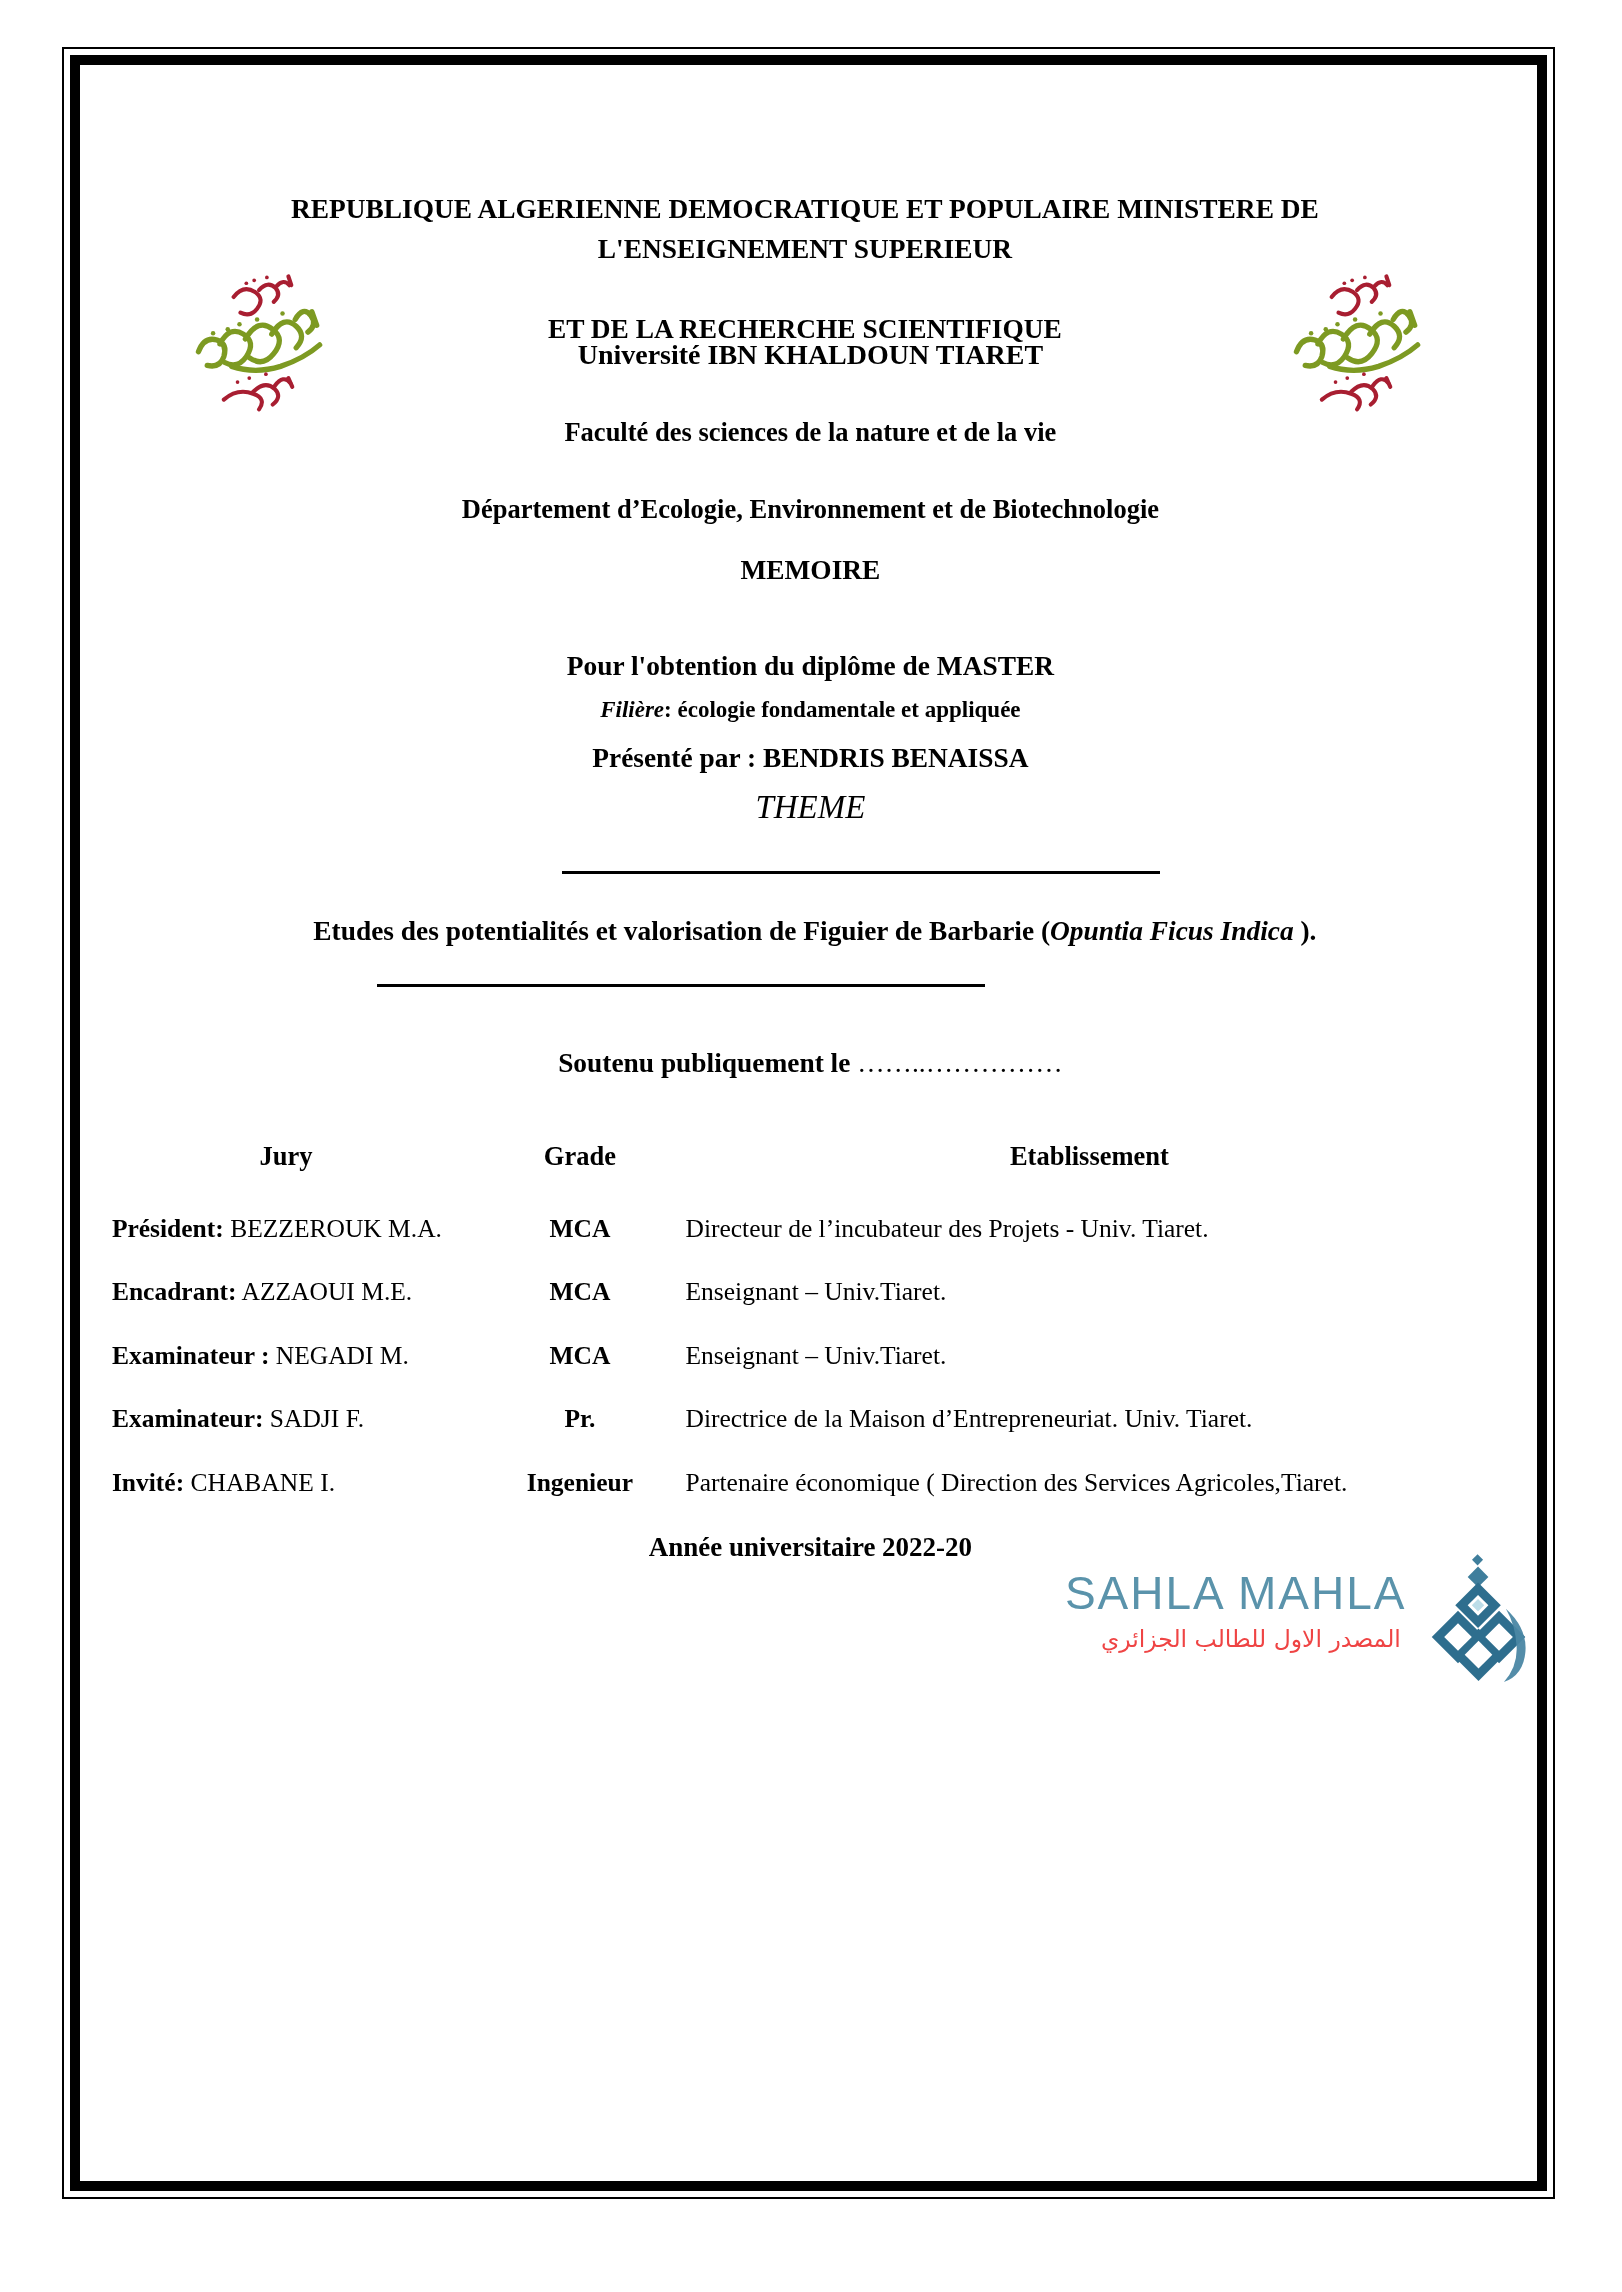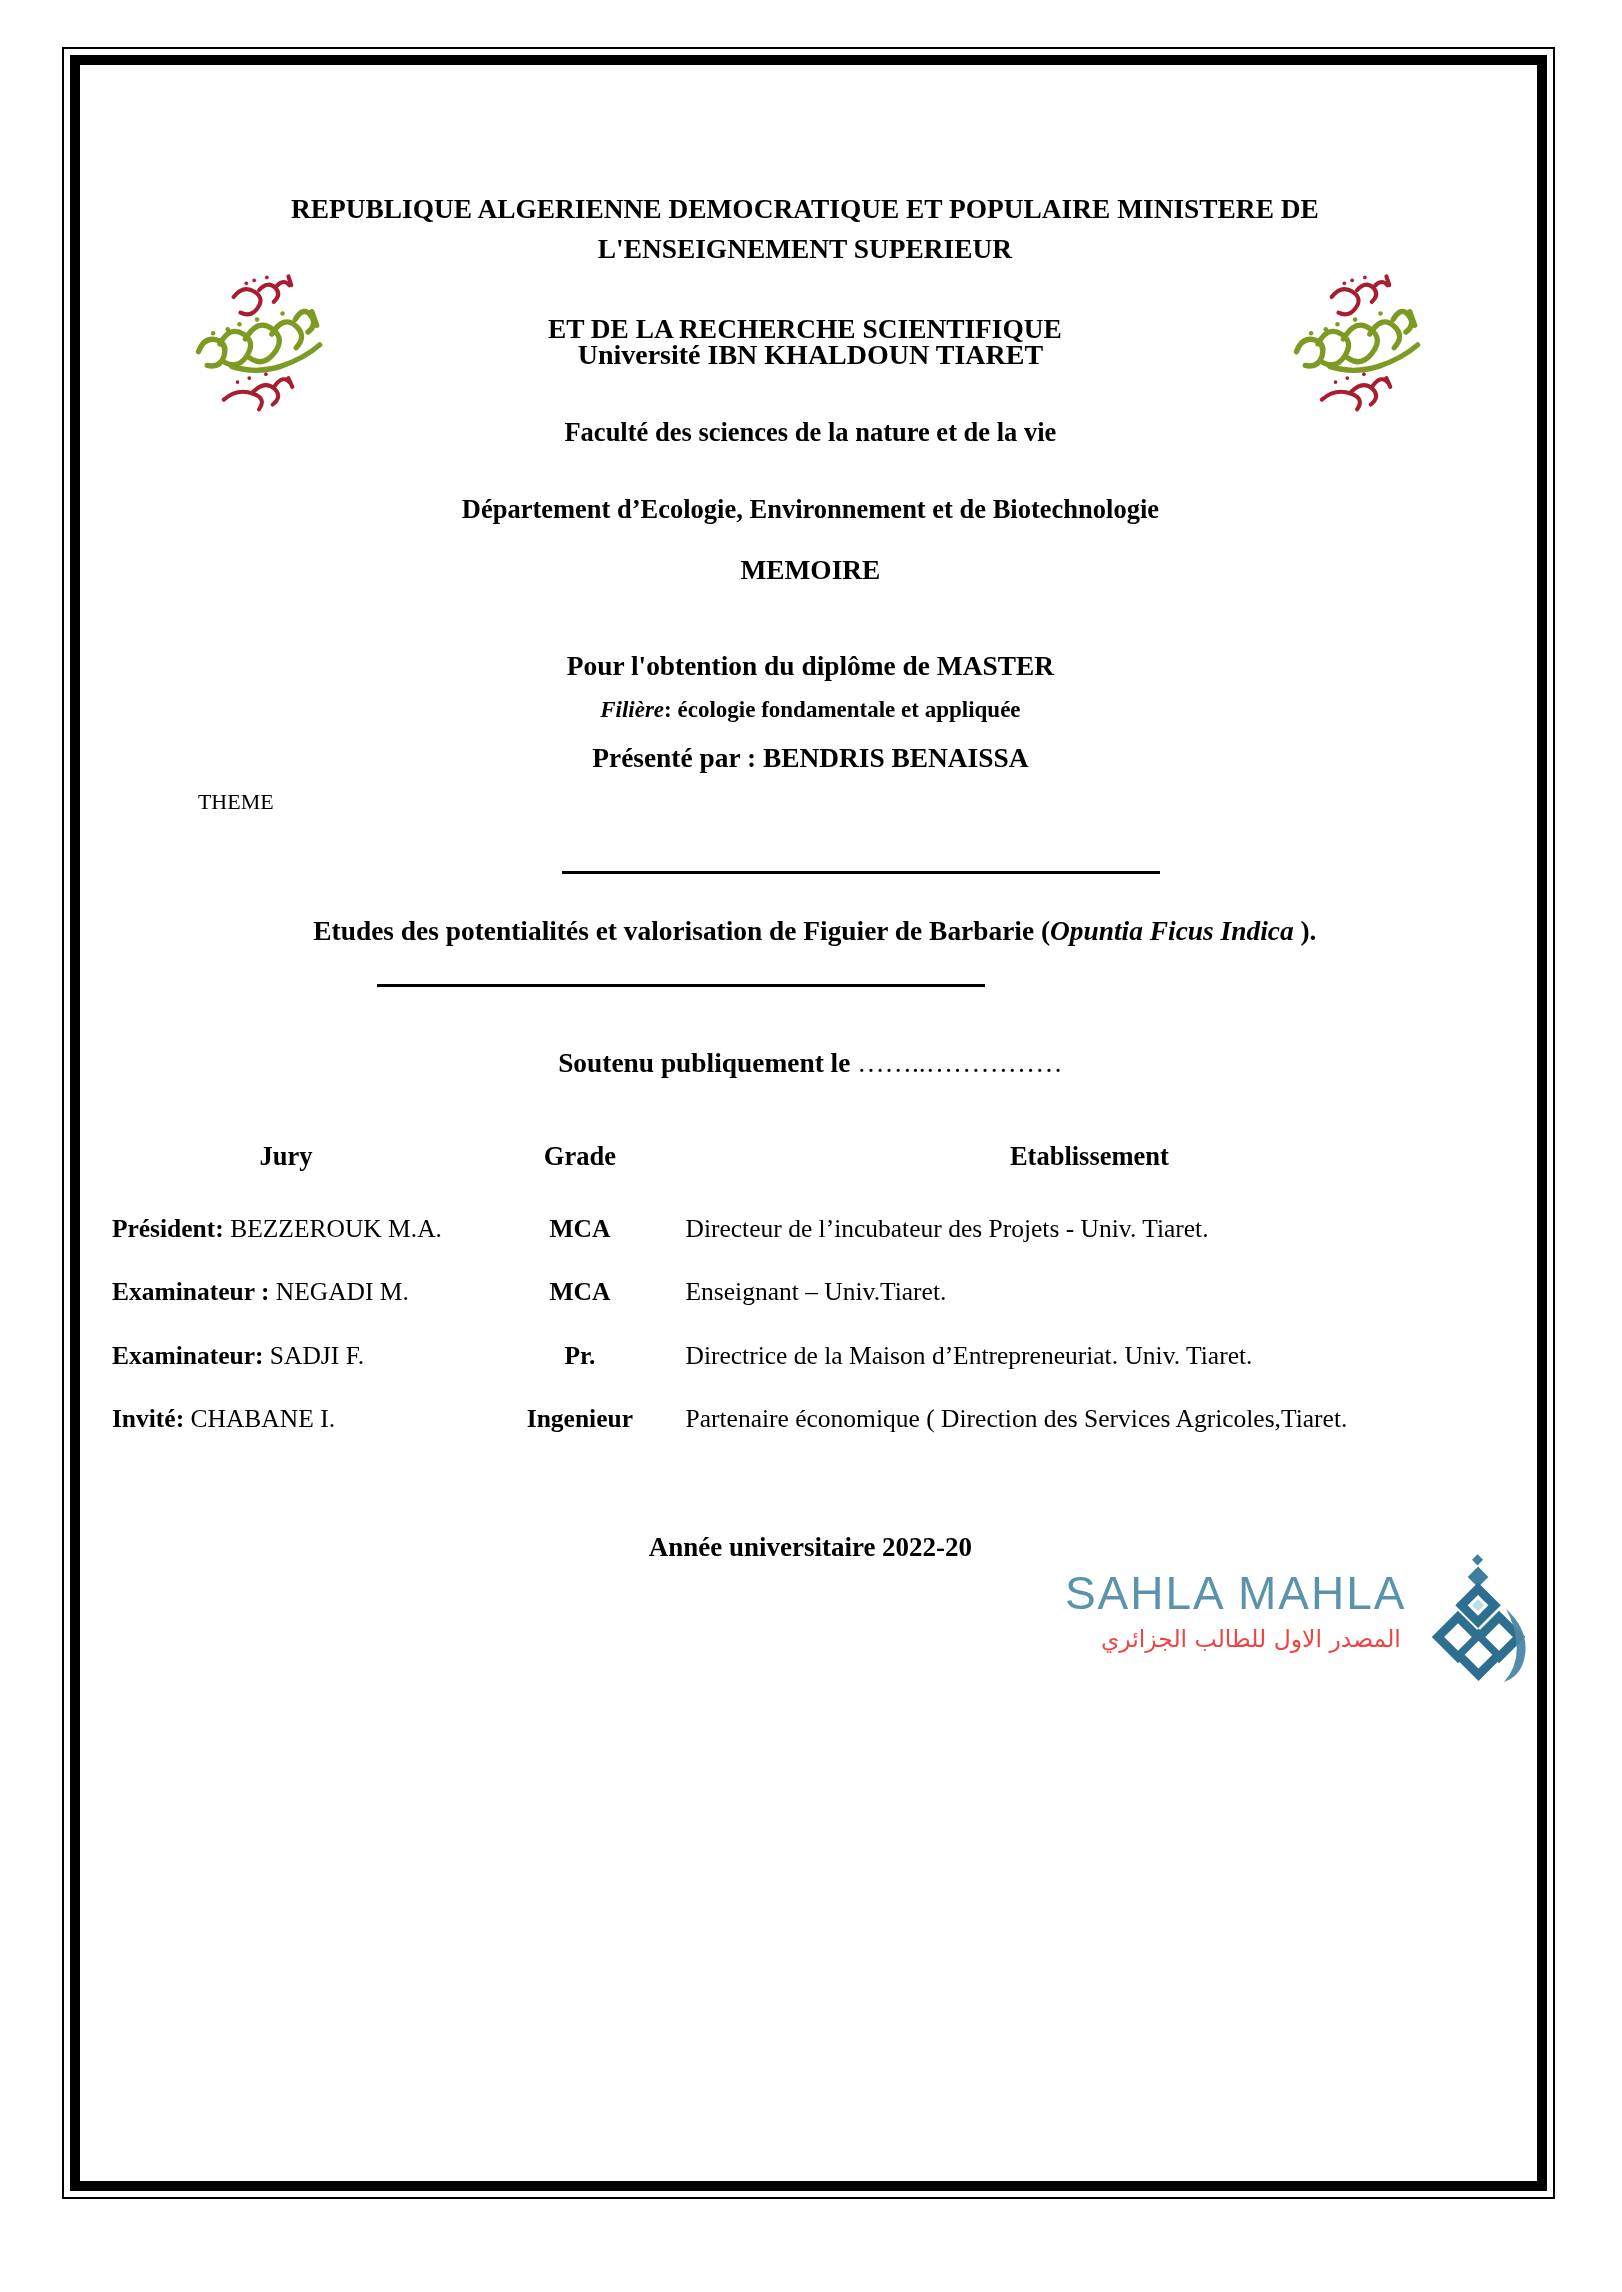--- a/index.html
+++ b/index.html
@@ -116,21 +116,23 @@
     width: 1225px;
     text-align: center;
     font-weight: bold;
     font-size: 27.4px;
   }
   .theme-label {
     position: absolute;
     left: 118px;
     top: 724px;
     width: 1225px;
-    font-size: 22px;
+    text-align: center;
+    font-style: italic;
+    font-size: 33px;
   }
 
   
   .rule {
     position: absolute;
     height: 0;
     border-top: 3.9px solid #000;
   }
   .rule-top    { left: 482px; top: 806px; width: 598px; }
   .rule-bottom { left: 297px; top: 919px; width: 608px; }
@@ -364,20 +366,25 @@
               <th class="c-etab">Etablissement</th>
             </tr>
           </thead>
           <tbody>
             <tr>
               <td class="c-jury"><span class="role">Président:</span><span> BEZZEROUK M.A.</span></td>
               <td class="c-grade">MCA</td>
               <td class="c-etab">Directeur de l’incubateur des Projets - Univ. Tiaret.</td>
             </tr>
             <tr>
+              <td class="c-jury"><span class="role">Encadrant:</span><span>  AZZAOUI M.E.</span></td>
+              <td class="c-grade">MCA</td>
+              <td class="c-etab">Enseignant – Univ.Tiaret.</td>
+            </tr>
+            <tr>
               <td class="c-jury"><span class="role">Examinateur :</span><span> NEGADI M.</span></td>
               <td class="c-grade">MCA</td>
               <td class="c-etab">Enseignant – Univ.Tiaret.</td>
             </tr>
             <tr>
               <td class="c-jury"><span class="role">Examinateur:</span><span> SADJI F.</span></td>
               <td class="c-grade">Pr.</td>
               <td class="c-etab">Directrice de la Maison d’Entrepreneuriat. Univ. Tiaret.</td>
             </tr>
             <tr>

